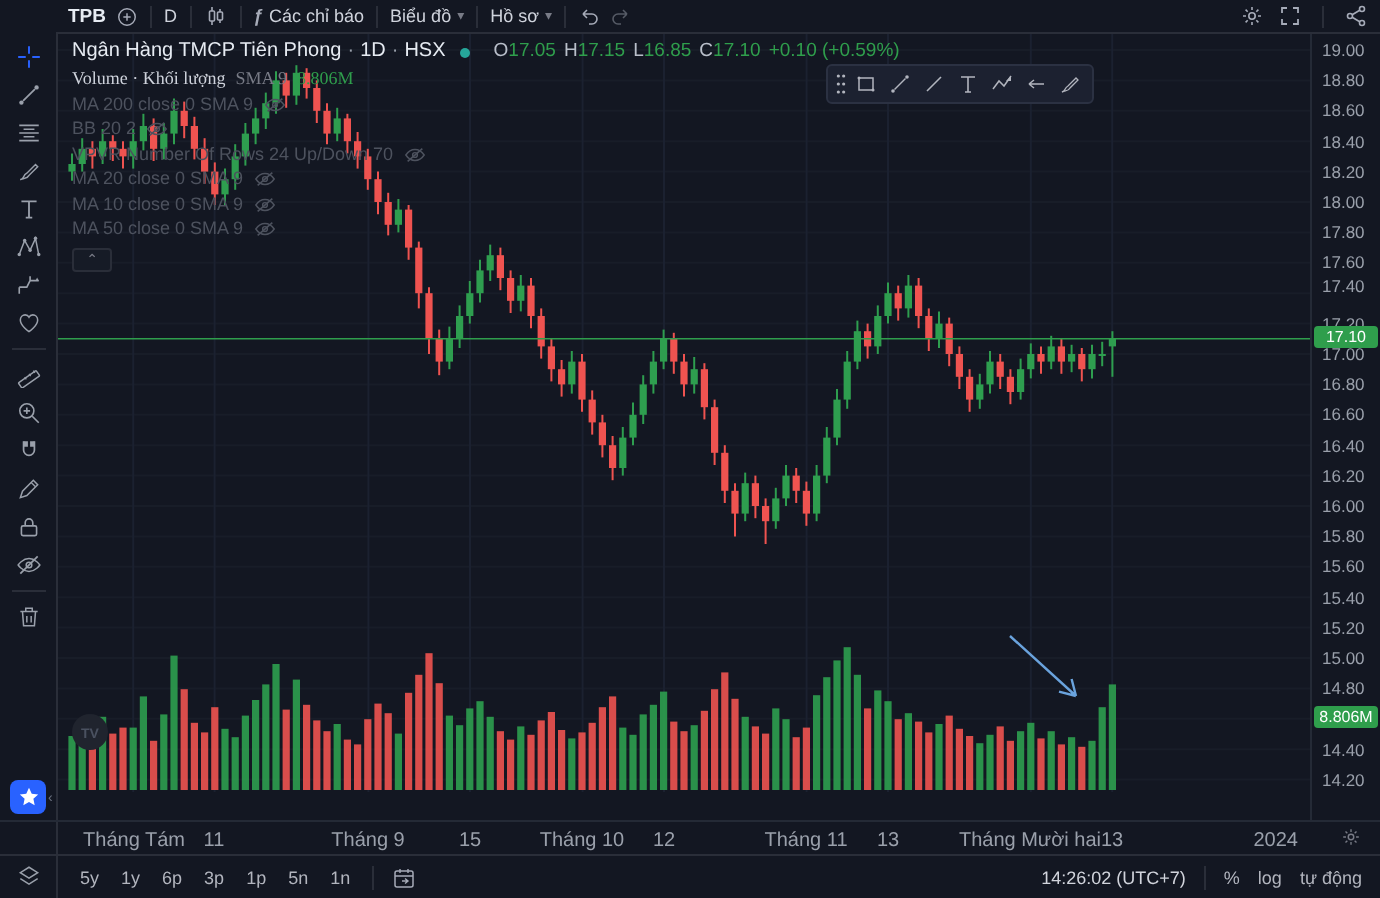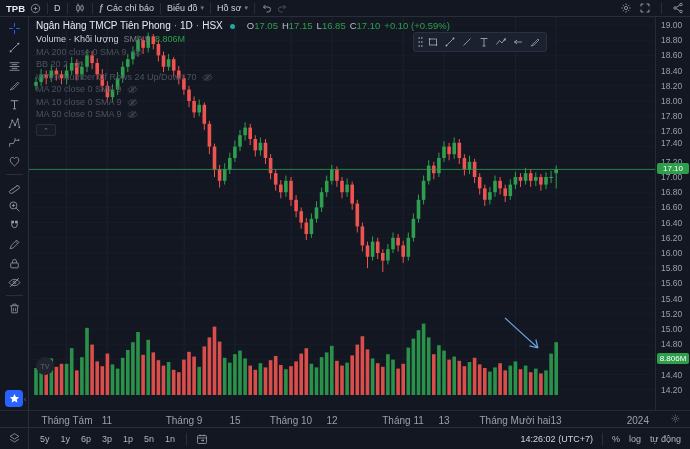--- a/index.html
+++ b/index.html
@@ -11,21 +11,21 @@
   .tabstrip{height:14px;background:#0f1a2e;display:flex;align-items:stretch;
             font-size:8px;color:#8a97a8;flex:0 0 auto;}
   .tab{display:flex;align-items:center;gap:3px;padding:0 7px;cursor:pointer;}
   .tab.active{background:#1d3457;color:#e6ebf2;font-weight:bold;}
   .tab .mini-chart{width:9px;height:7px;}
   .tab .x{color:#9fb0c8;margin-left:2px;font-size:8px;}
   .tabstrip-right{margin-left:auto;display:flex;align-items:center;gap:9px;
                   padding:0 8px;color:#9fb0c8;}
   
   .toolbar{height:17px;display:flex;align-items:center;gap:3px;padding:0 6px;
-           border-bottom:1px solid #2a2e39;background:#131722;flex:0 0 auto;}
+           border-bottom:1px solid #2a2e39;background:#131722;flex:0 0 auto;margin-left:28px;}
   .tb-sym{font-weight:bold;color:#e6ebf2;font-size:9.5px;margin-right:2px;}
   .tb-div{width:1px;height:11px;background:#2a2e39;margin:0 3px;}
   .tb-item{display:flex;align-items:center;gap:3px;color:#cfd3dc;cursor:pointer;}
   .icon-btn{color:#a6abb8;display:flex;align-items:center;justify-content:center;cursor:pointer;}
   .chev{font-size:7px;color:#787b86;}
   .dim{color:#565b66;}
   .tb-right{margin-left:auto;display:flex;align-items:center;gap:7px;}
   .fx{font-style:italic;font-weight:bold;font-size:9px;color:#a6abb8;}
   
   .main{flex:1;display:flex;min-height:0;}
@@ -40,21 +40,21 @@
   .chartwrap{flex:1;position:relative;background:#131722;min-width:0;}
   #chart-svg{position:absolute;left:0;top:0;}
   
   .legend{position:absolute;left:7px;top:4px;z-index:3;line-height:1;}
   .l-row1{display:flex;align-items:center;gap:3px;font-size:10px;color:#e6ebf2;white-space:nowrap;}
   .l-sep{color:#9aa0ab;}
   .dot{width:5px;height:5px;border-radius:50%;background:#26a69a;margin:0 4px;}
   .l-lab{color:#b9bfca;}
   .l-val{color:#2f9e4c;}
   .l-vals{display:flex;gap:4px;margin-left:5px;font-size:9.5px;}
-  .l-row2{display:flex;gap:5px;margin-top:4px;align-items:center;font-size:9px;color:#cfd3dc;white-space:nowrap;}
+  .l-row2{display:flex;gap:5px;margin-top:4px;align-items:center;font-size:9px;color:#cfd3dc;white-space:nowrap;font-family:Liberation Serif, serif;}
   .l-param{color:#787b86;}
   .l-ind{color:#4d525e;display:flex;gap:5px;margin-top:3.5px;align-items:center;font-size:9px;white-space:nowrap;}
   .collapse-box{width:20px;height:12px;border:1px solid #2a2e39;border-radius:2px;color:#787b86;
                 display:flex;align-items:center;justify-content:center;margin-top:5px;
                 font-size:7px;cursor:pointer;background:#161b26;}
   
   .float-palette{position:absolute;left:384px;top:15px;height:20px;background:#1c2130;
                  border:1px solid #2b3142;border-radius:3px;display:flex;align-items:center;
                  gap:1px;padding:0 3px;z-index:3;color:#b2b5be;}
   .fp-btn{width:16px;height:16px;display:flex;align-items:center;justify-content:center;cursor:pointer;}

